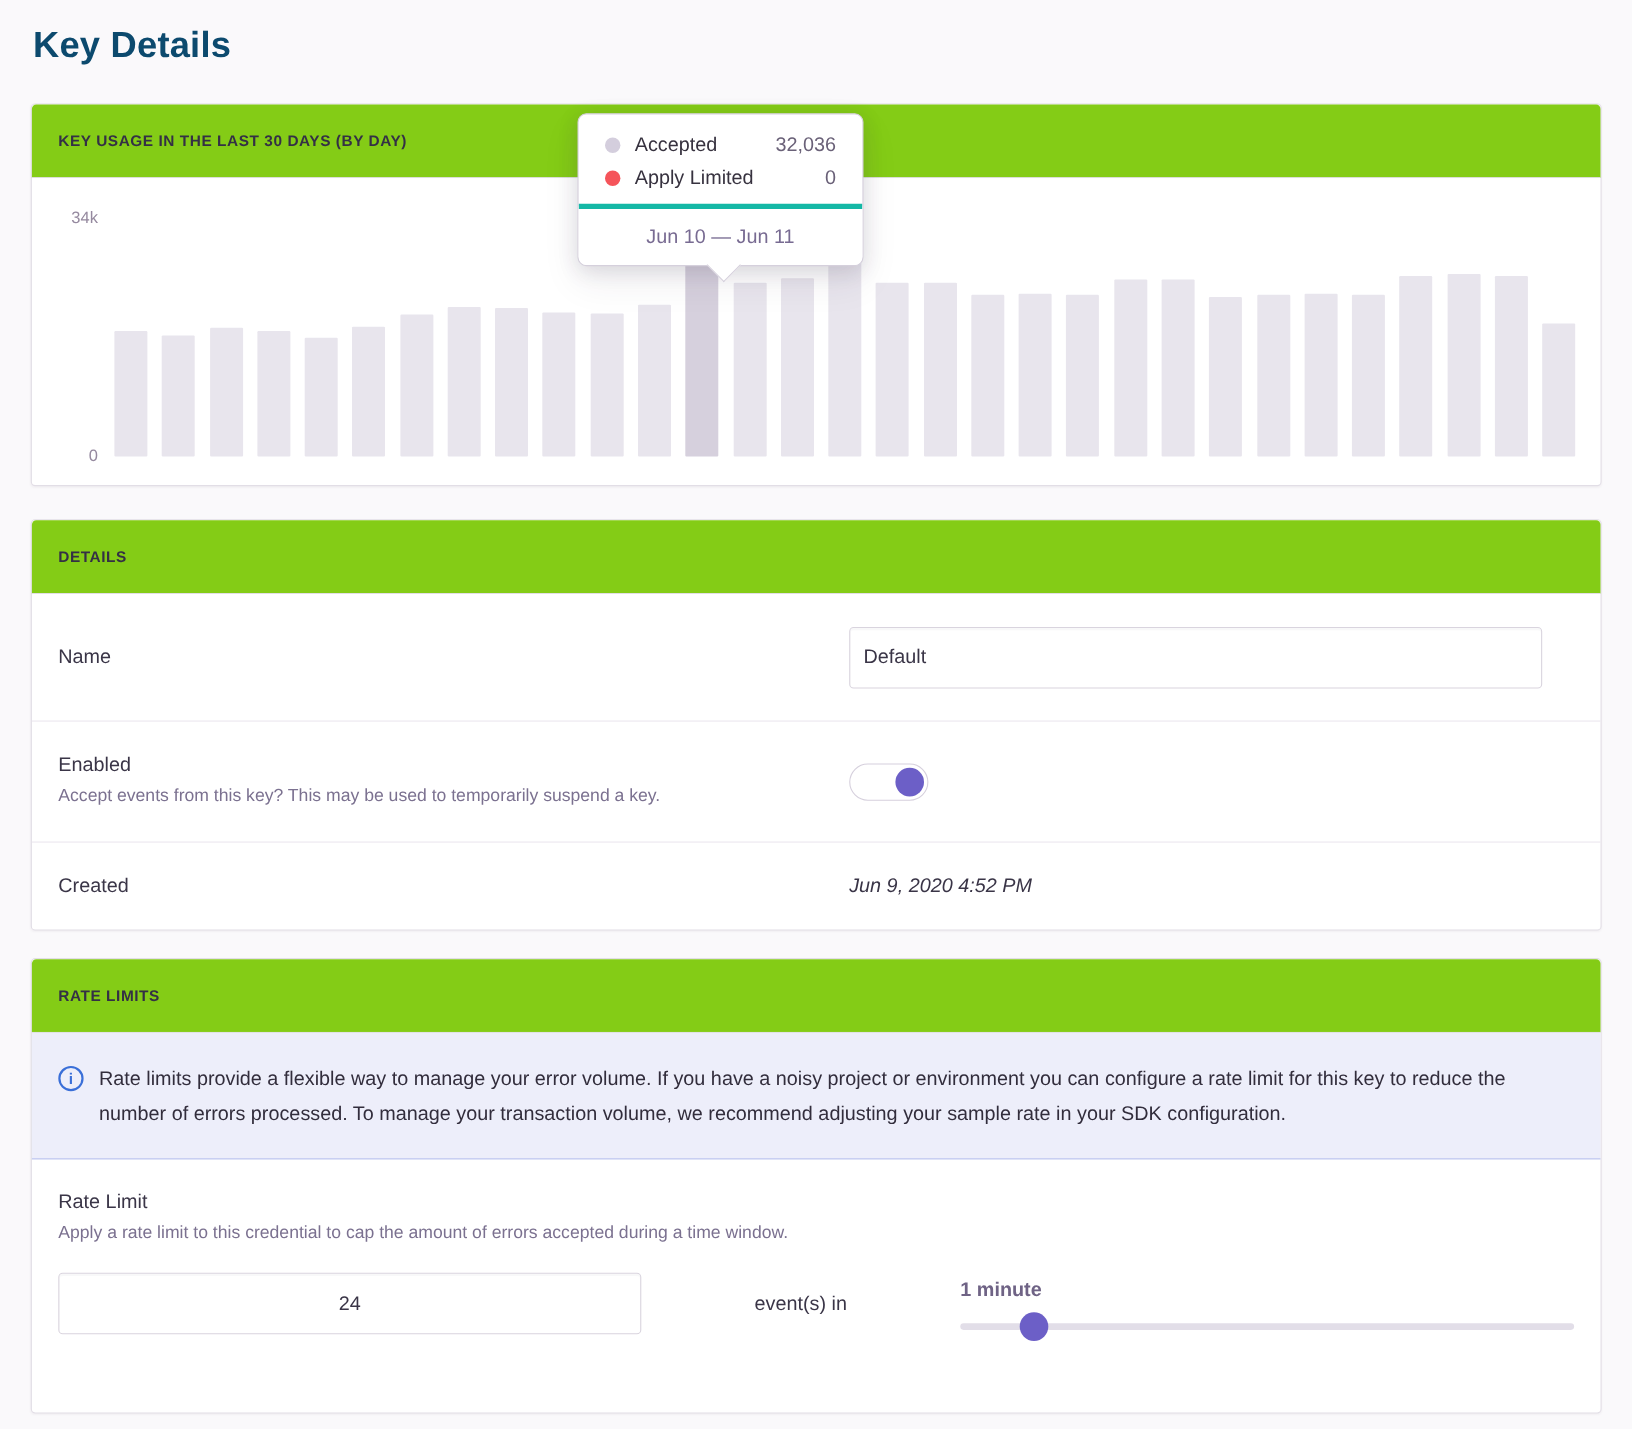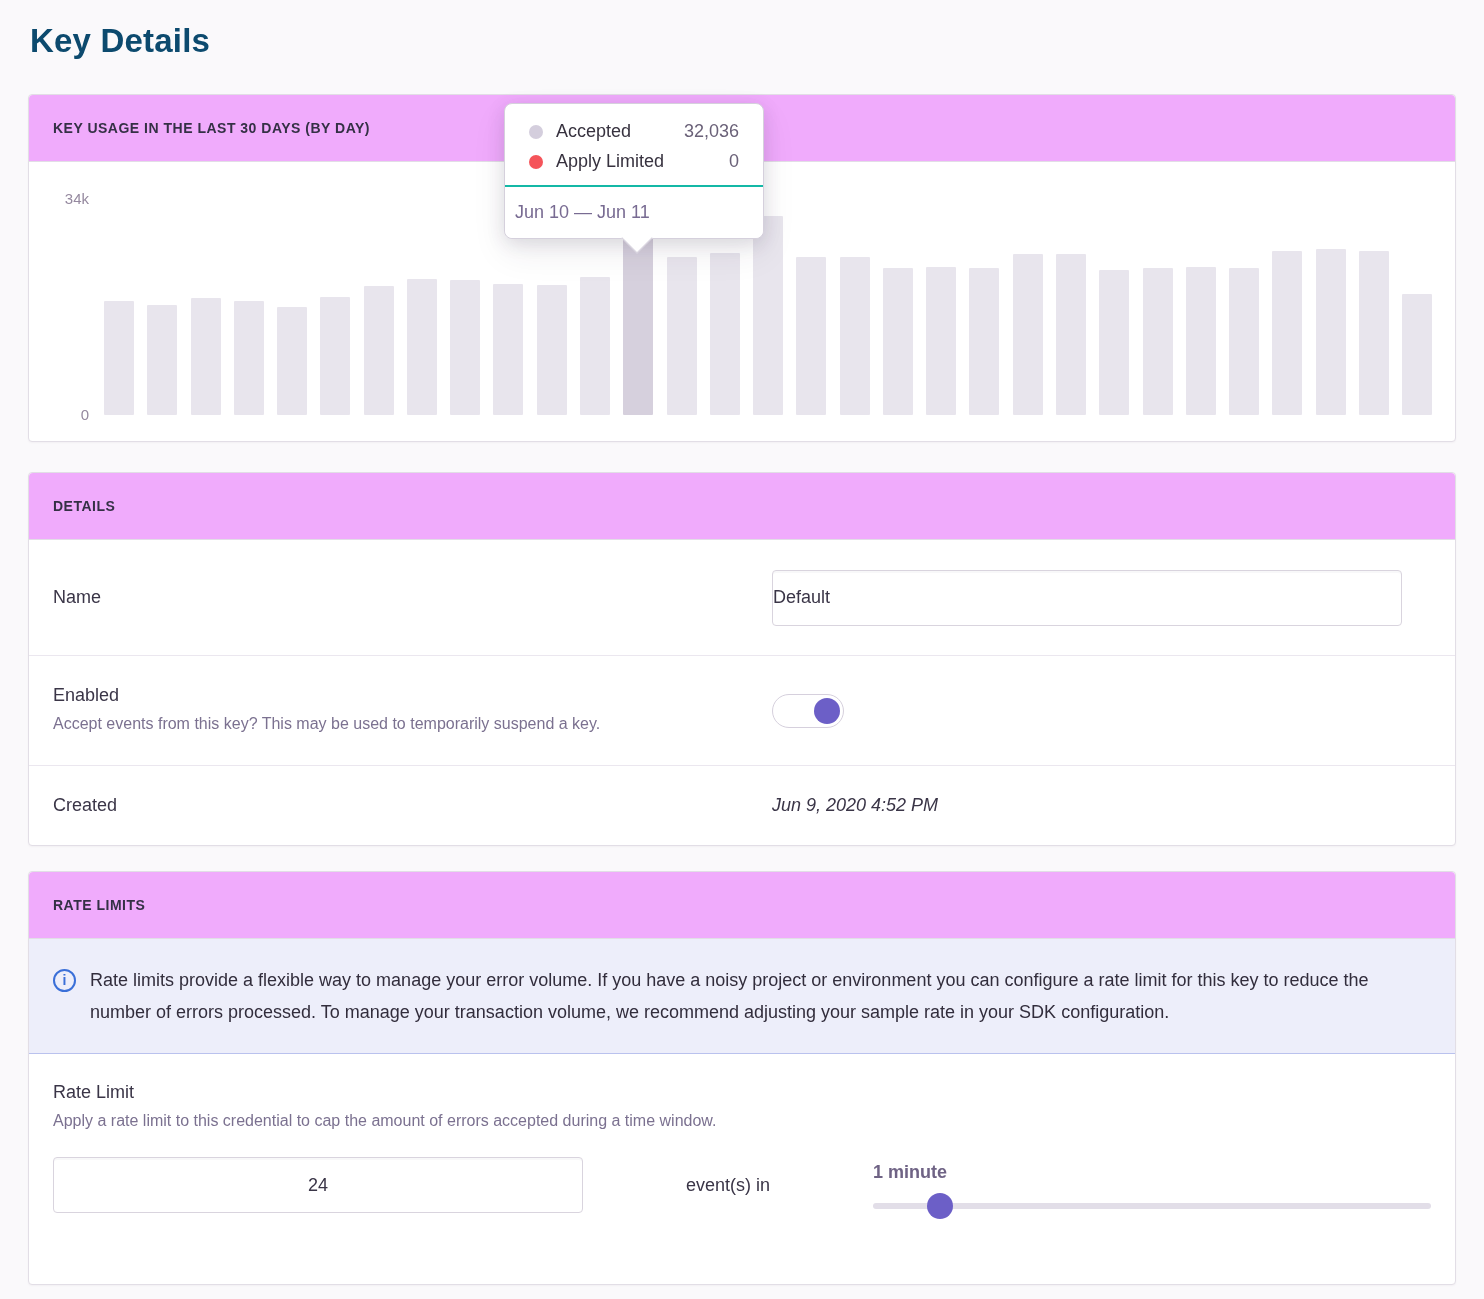--- a/index.html
+++ b/index.html
@@ -18,21 +18,21 @@
   }
   .panel {
     margin: 0 28px;
     background: #ffffff;
     border: 1px solid #e2dee6;
     border-radius: 4px;
     box-shadow: 0 1px 2px rgba(45,37,60,0.04);
     position: relative;
   }
   .panel-header {
-    background: #f0abfc;
+    background: #84cc16;
     border-bottom: 1px solid #e2dee6;
     border-radius: 4px 4px 0 0;
     padding: 25px 24px;
     font-size: 14px;
     font-weight: 700;
     letter-spacing: 0.5px;
     color: #343045;
     text-transform: uppercase;
   }
   
@@ -51,21 +51,21 @@
     position: absolute;
     bottom: 28px;
     width: 30px;
     background: #e8e5ed;
     border-radius: 1px;
   }
   .bar.hovered { background: #d6d0dd; }
   
   .chart-tooltip {
     position: absolute;
-    top: 8px; left: 475px;
+    top: 8px; left: 496px;
     width: 260px;
     background: #ffffff;
     border: 1px solid #d5d0dc;
     border-radius: 8px;
     box-shadow: 0 4px 18px rgba(50,40,70,0.13), 0 14px 34px rgba(50,40,70,0.08);
     z-index: 5;
     font-size: 18px;
   }
   .chart-tooltip::after {
     content: "";
@@ -86,22 +86,23 @@
   .tooltip-row:last-child { margin-bottom: 0; }
   .tooltip-dot {
     width: 14px; height: 14px;
     border-radius: 50%;
     margin-right: 13px;
     flex: 0 0 auto;
   }
   .tooltip-label { color: #37323f; font-weight: 500; }
   .tooltip-value { margin-left: auto; color: #6a6178; }
   .tooltip-date {
-    border-top: 2px solid #14b8a6;
+    border-top: 5px solid #14b8a6;
     padding: 15px 10px;
+    text-align: center;
     color: #786b92;
     background: #fff;
     border-radius: 0 0 8px 8px;
   }
   
   .details-panel { margin-bottom: 25px; }
   .row {
     display: flex;
     align-items: center;
     padding: 0 24px;
@@ -116,21 +117,21 @@
   .field-desc { font-size: 16px; color: #7b7190; margin-top: 7px; line-height: 1.4; }
   .text-input {
     width: 630px;
     height: 56px;
     border: 1px solid #d9d4de;
     border-radius: 4px;
     background: #fff;
     font-family: "Liberation Sans", "DejaVu Sans", sans-serif;
     font-size: 18px;
     color: #3a3547;
-    padding: 0 0;
+    padding: 0 12px;
     box-shadow: inset 0 2px 1px rgba(45,37,60,0.03);
     outline: none;
   }
   .static-value { font-size: 18px; color: #3a3547; font-style: italic; }
   
   .toggle {
     position: relative;
     width: 72px; height: 34px;
     border: 1px solid #d6d0dd;
     border-radius: 17px;

